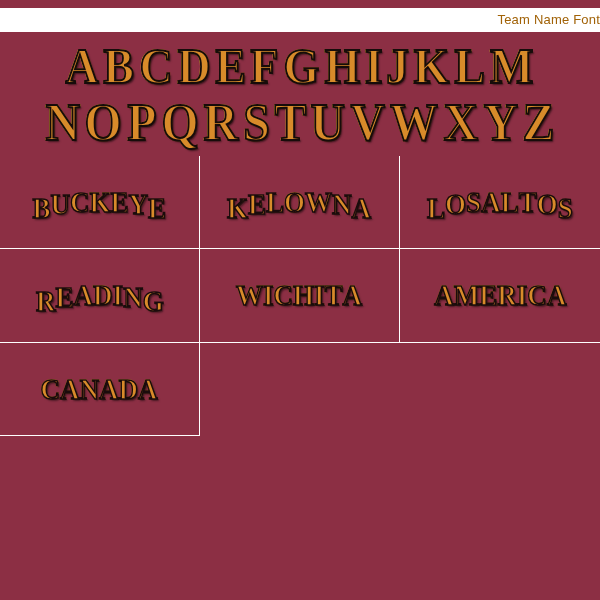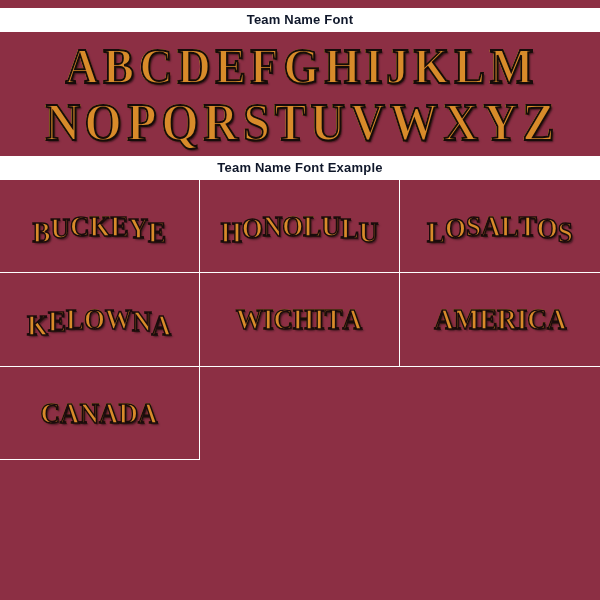--- a/index.html
+++ b/index.html
@@ -17,24 +17,24 @@
     position: relative;
     width: 600px;
     height: 600px;
     background: #8c2f44;
     box-sizing: border-box;
   }
 
   
   .bar {
     background: #ffffff;
-    color: #0f172a;
-    text-align: center;
+    color: #a16207;
+    text-align: right;
     font-family: "Liberation Sans", sans-serif;
-    font-weight: bold;
+    font-weight: normal;
     font-size: 13px;
     line-height: 24px;
     height: 24px;
     width: 100%;
     letter-spacing: 0.2px;
   }
   .bar.top { margin-top: 8px; }
 
   
   .alphabet {
@@ -123,36 +123,33 @@
 
   <div class="bar top">
     <span>Team Name Font</span>
   </div>
 
   <div class="alphabet">
     <div class="alpha-row first"><span class="glyph">A</span><span class="glyph">B</span><span class="glyph">C</span><span class="glyph">D</span><span class="glyph">E</span><span class="glyph">F</span><span class="glyph">G</span><span class="glyph">H</span><span class="glyph">I</span><span class="glyph">J</span><span class="glyph">K</span><span class="glyph">L</span><span class="glyph">M</span></div>
     <div class="alpha-row second"><span class="glyph">N</span><span class="glyph">O</span><span class="glyph">P</span><span class="glyph">Q</span><span class="glyph">R</span><span class="glyph">S</span><span class="glyph">T</span><span class="glyph">U</span><span class="glyph">V</span><span class="glyph">W</span><span class="glyph">X</span><span class="glyph">Y</span><span class="glyph">Z</span></div>
   </div>
 
-  <div class="bar">
-    <span>Team Name Font Example</span>
-  </div>
 
   <div class="grid">
       <div class="cell">
         <div class="word arch"><span>B</span><span>U</span><span>C</span><span>K</span><span>E</span><span>Y</span><span>E</span></div>
       </div>
       <div class="cell">
-        <div class="word arch"><span>H</span><span>O</span><span>N</span><span>O</span><span>L</span><span>U</span><span>L</span><span>U</span></div>
+        <div class="word arch"><span>K</span><span>E</span><span>L</span><span>O</span><span>W</span><span>N</span><span>A</span></div>
       </div>
       <div class="cell">
         <div class="word arch"><span>L</span><span>O</span><span>S</span><span>A</span><span>L</span><span>T</span><span>O</span><span>S</span></div>
       </div>
       <div class="cell">
-        <div class="word arch"><span>K</span><span>E</span><span>L</span><span>O</span><span>W</span><span>N</span><span>A</span></div>
+        <div class="word arch"><span>R</span><span>E</span><span>A</span><span>D</span><span>I</span><span>N</span><span>G</span></div>
       </div>
       <div class="cell">
         <div class="word flat"><span>W</span><span>I</span><span>C</span><span>H</span><span>I</span><span>T</span><span>A</span></div>
       </div>
       <div class="cell">
         <div class="word flat"><span>A</span><span>M</span><span>E</span><span>R</span><span>I</span><span>C</span><span>A</span></div>
       </div>
       <div class="cell">
         <div class="word flat"><span>C</span><span>A</span><span>N</span><span>A</span><span>D</span><span>A</span></div>
       </div>

